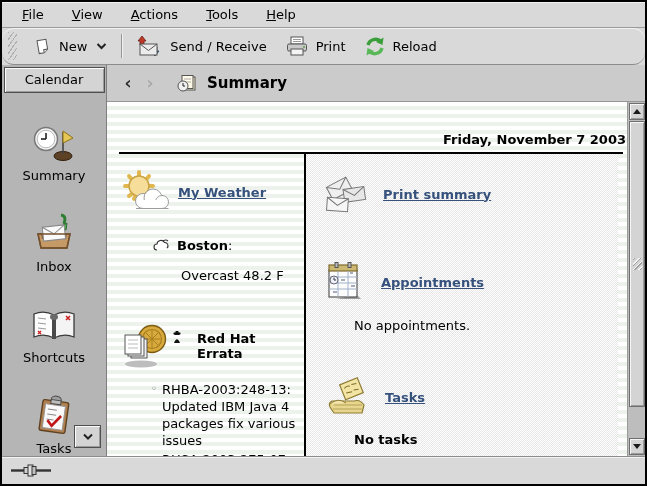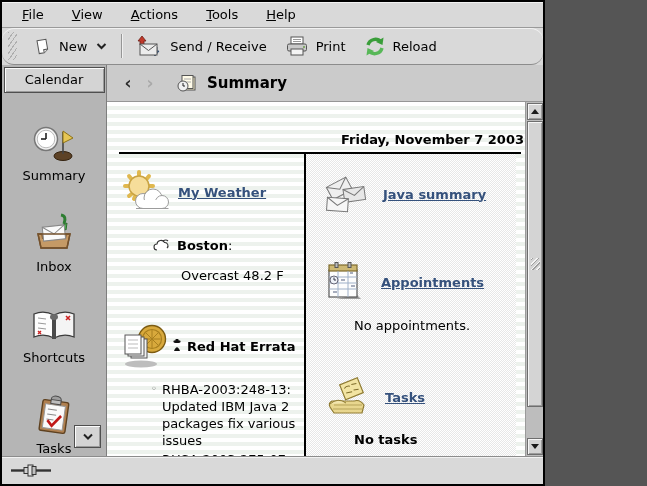--- a/index.html
+++ b/index.html
@@ -1,18 +1,18 @@
 <!DOCTYPE html>
 <html style="--link: #35517c; --stripe: #edf2ed; --checker: #e7e7e7;"><head>
 <meta charset="utf-8">
 <style>
   * { box-sizing: border-box; margin: 0; padding: 0; }
   html,body { background:#555; }
   .window {
-    width: 545px; height: 486px;
+    width: 647px; height: 486px;
     border: 2px solid #000;
     background: #d9d9d9;
     font-family: "DejaVu Sans", "Liberation Sans", sans-serif;
     font-size: 13px; color: #000;
     display: flex; flex-direction: column;
     overflow: hidden; position: relative;
   }
   
   .menubar { height: 26px; flex: 0 0 26px; display: flex; align-items: center;
     padding-left: 10px; gap: 8px; border-bottom: 1px solid #9a9a9a;
@@ -68,21 +68,21 @@
     padding: 14px 6px 0 2px; overflow: hidden; }
   .col-right { flex: 1; margin-right: 9px; overflow: hidden; padding-top: 20px;
     background: repeating-conic-gradient(var(--checker) 0% 25%, #ffffff 0% 50%);
     background-size: 2px 2px; }
   a.sumlink { color: var(--link); font-weight: bold; text-decoration: underline; cursor: pointer; }
   .weather-head { display: flex; align-items: center; gap: 9px; }
   .weather-loc { display: flex; align-items: center; gap: 6px; margin: 22px 0 0 32px; }
   .weather-loc b { font-weight: bold; }
   .weather-cond { margin: 15px 0 0 60px; }
   .errata-head { display: flex; align-items: center; gap: 2px; margin-top: 40px; }
-  .errata-title { font-weight: bold; display: flex; align-items: flex-start; gap: 6px; }
+  .errata-title { font-weight: bold; display: flex; align-items: flex-start; gap: 16px; }
   .errata-list { margin: 12px 0 0 30px; }
   .errata-item { display: flex; margin-bottom: 2px; }
   .errata-item .bullet { color: #555; font-size: 10px; line-height: 16px; margin-right: 5px; }
   .errata-item .etext { width: 152px; line-height: 17px; }
   .ecode { display: block; }
   .sec { display: flex; align-items: center; gap: 15px; padding-left: 18px; }
   .sec + .empty { margin: 15px 0 0 48px; }
   .empty.boldtxt { font-weight: bold; }
   .gap-a { margin-top: 47px; }
   .gap-b { margin-top: 44px; }
@@ -342,21 +342,21 @@
                       <rect x="2.6" y="0" width="2.8" height="3" fill="#111"></rect>
                       <path d="M1 12 Q4 4.5 7 12 Z" fill="#111"></path>
                     </svg>
                   </span>
                   <span>Red Hat Errata</span>
                 </span>
               </div>
               <div class="errata-list">
                 <div class="errata-item">
                   <span class="bullet">◦</span>
-                  <span class="etext"><span class="ecode">RHBA-2003:248-13:</span><span>Updated IBM Java 2 packages fix various issues</span></span>
+                  <span class="etext"><span class="ecode">RHBA-2003:248-13:</span><span>Updated IBM Java 4 packages fix various issues</span></span>
                 </div>
                 <div class="errata-item">
                   <span class="bullet">◦</span>
                   <span class="etext">
                       <span class="ecode">RHSA-2003:275-07:</span>
                     </span>
                 </div>
               </div>
             </div>
 
@@ -371,21 +371,21 @@
                     <g transform="rotate(-8 30 22)">
                       <rect x="20" y="14" width="21" height="13" fill="#e7e7e7" stroke="#777"></rect>
                       <path d="M20 14 L30.5 21.5 L41 14" fill="none" stroke="#777"></path>
                     </g>
                     <g transform="rotate(4 14 30)">
                       <rect x="3" y="24" width="21" height="13" fill="#f6f6f6" stroke="#777"></rect>
                       <path d="M3 24 L13.5 31.5 L24 24" fill="none" stroke="#777"></path>
                     </g>
                   </svg>
                 </span>
-                <a class="sumlink">Java summary</a>
+                <a class="sumlink">Print summary</a>
               </div>
 
               <div class="sec gap-a">
                 <span>
                   <svg width="42" height="42" viewBox="0 0 42 42">
                     <path d="M33 34 L37 38 L12 38 Z" fill="#9e9e9e"></path>
                     <rect x="5" y="9" width="28" height="27" fill="#fdfdfd" stroke="#555" stroke-width="1.2"></rect>
                     <rect x="5" y="4" width="28" height="6" fill="#cdb873" stroke="#7e6a2c" stroke-width="1.2"></rect>
                     <rect x="11" y="1.5" width="3" height="5" fill="#bbb" stroke="#555"></rect>
                     <rect x="24" y="1.5" width="3" height="5" fill="#bbb" stroke="#555"></rect>

